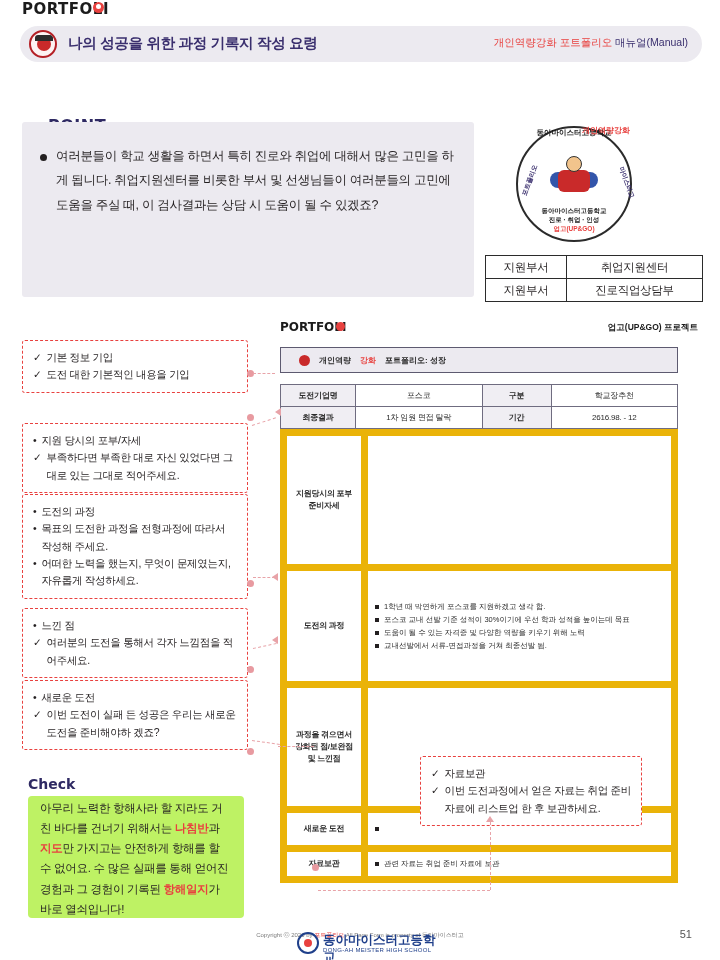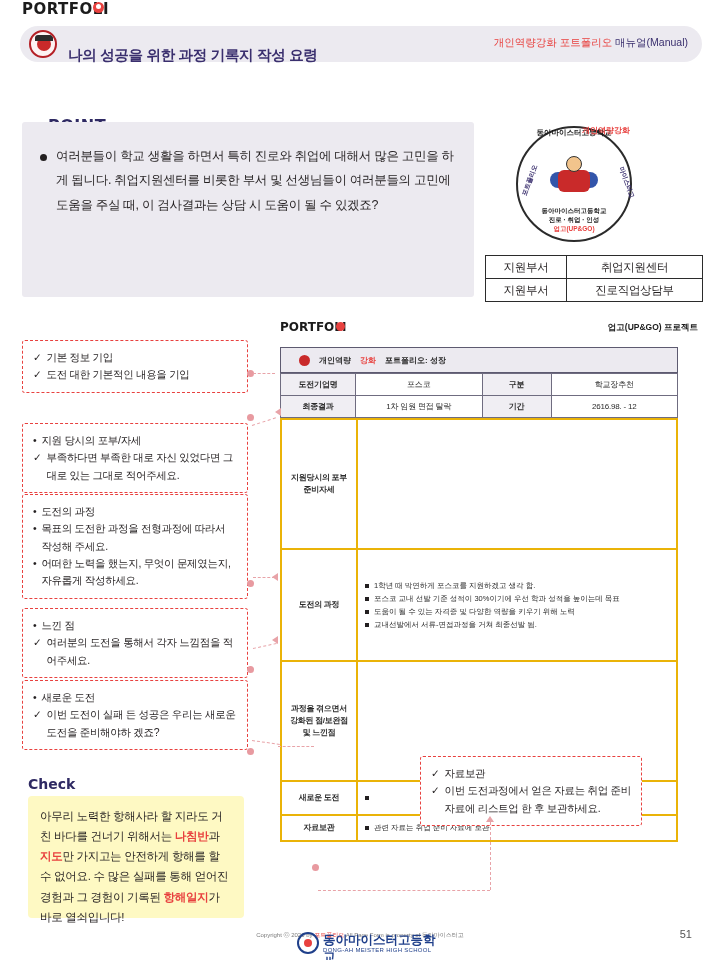--- a/index.html
+++ b/index.html
@@ -75,21 +75,21 @@
   }
   .title-seal .seal-hat {
     position: absolute;
     left: 4px; top: 3px;
     width: 18px; height: 6px;
     background: #2b2b2b;
     border-radius: 3px 3px 0 0;
   }
   .title-text {
     position: absolute;
-    left: 48px; top: 20px;
+    left: 48px; top: 8px;
     font-size: 14.5px;
     font-weight: bold;
     color: #3a2f6e;
     letter-spacing: -0.3px;
   }
   .title-right {
     position: absolute;
     right: 14px; top: 10px;
     font-size: 10.5px;
     font-weight: normal;
@@ -297,20 +297,21 @@
     font-size: 11.5px;
     font-weight: bold;
     color: #1b1b1b;
   }
 
   .tbl {
     width: 398px;
     border-collapse: collapse;
     font-size: 8px;
     table-layout: fixed;
+    margin-top: 11px;
   }
   .tbl td {
     border: 1px solid #6f6c80;
     height: 19px;
     text-align: center;
     color: #2b2b2b;
     letter-spacing: -0.2px;
   }
   .tbl td.lbl {
     background: #f0eef3;
@@ -323,21 +324,21 @@
     width: 66px;
   }
 
   .tbl2 {
     width: 398px;
     border-collapse: collapse;
     font-size: 8px;
     table-layout: fixed;
   }
   .tbl2 td {
-    border: 2px solid #eab308;
+    border: 7px solid #eab308;
     vertical-align: middle;
     color: #2b2b2b;
   }
   .tbl2 td.rowlbl {
     width: 72px;
     background: #ffffff;
     text-align: center;
     font-weight: bold;
     font-size: 8px;
     letter-spacing: -0.3px;
@@ -418,23 +419,23 @@
     left: 28px; top: 776px;
     font-size: 14px;
     font-weight: bold;
     color: #2f2a63;
     font-family: "DejaVu Sans", sans-serif;
   }
   .check-box {
     position: absolute;
     left: 28px; top: 796px;
     width: 216px; height: 122px;
-    background: #fef9c3;
+    background: #bef264;
     border-radius: 4px;
-    padding: 10px 12px;
+    padding: 2px 12px;
     box-sizing: border-box;
     font-size: 11.5px;
     line-height: 1.75;
     letter-spacing: -0.3px;
     color: #231f20;
   }
   .check-box .hl { color: #e8413f; font-weight: bold; }
 
   
   .copyright {

